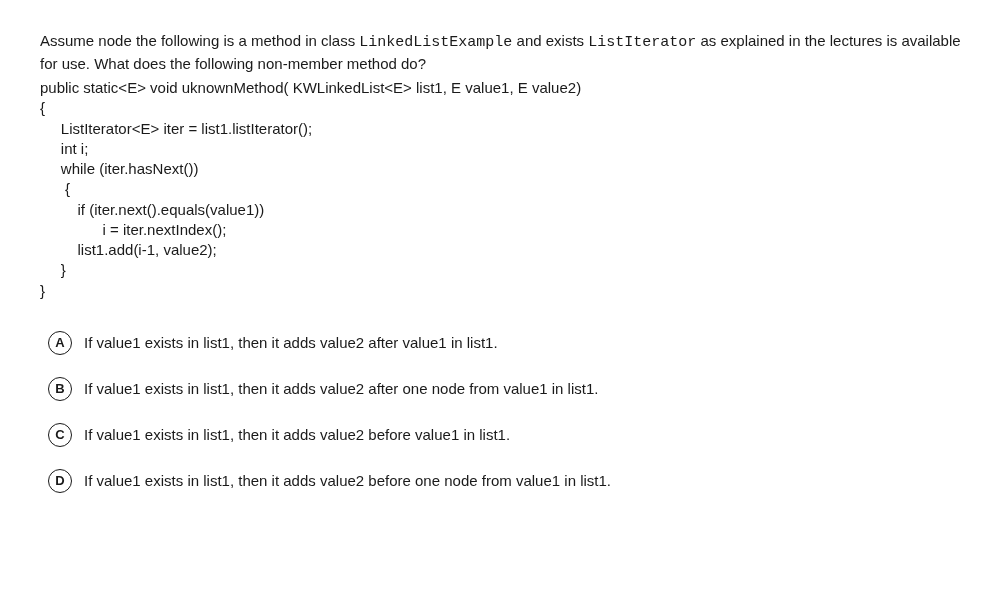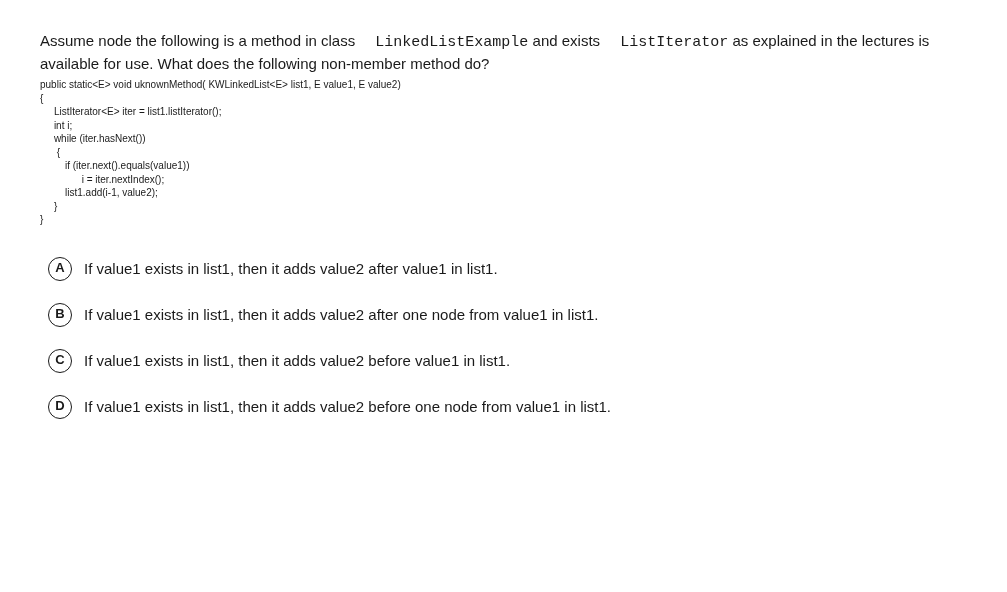--- a/index.html
+++ b/index.html
@@ -12,25 +12,24 @@
     width: 1007px;
     box-sizing: border-box;
     background: #fff;
   }
   .question-text {
     margin-bottom: 4px;
   }
   .mono {
     font-family: "Courier New", Courier, monospace;
     font-size: 15px;
-    margin-left: 16px;
   }
   .code-block {
     font-family: -apple-system, BlinkMacSystemFont, "Segoe UI", Arial, sans-serif;
-    font-size: 10px;
+    font-size: 15px;
     white-space: pre;
     line-height: 1.35;
     margin-bottom: 30px;
   }
   .options {
     display: flex;
     flex-direction: column;
     gap: 22px;
     margin-left: 8px;
   }

